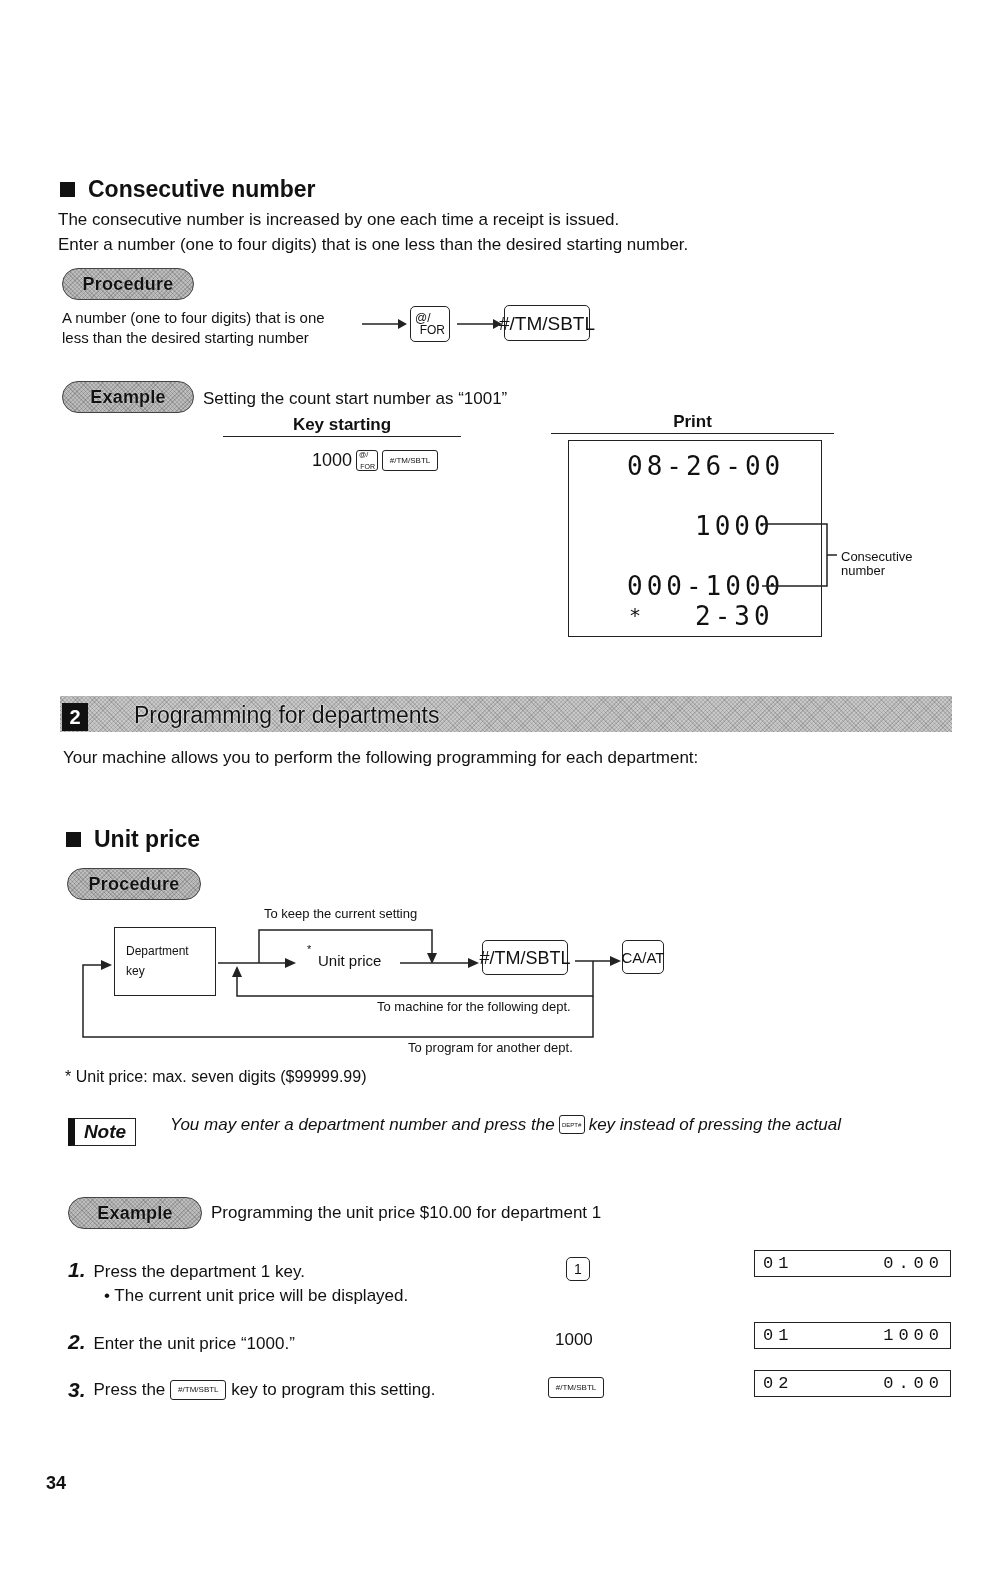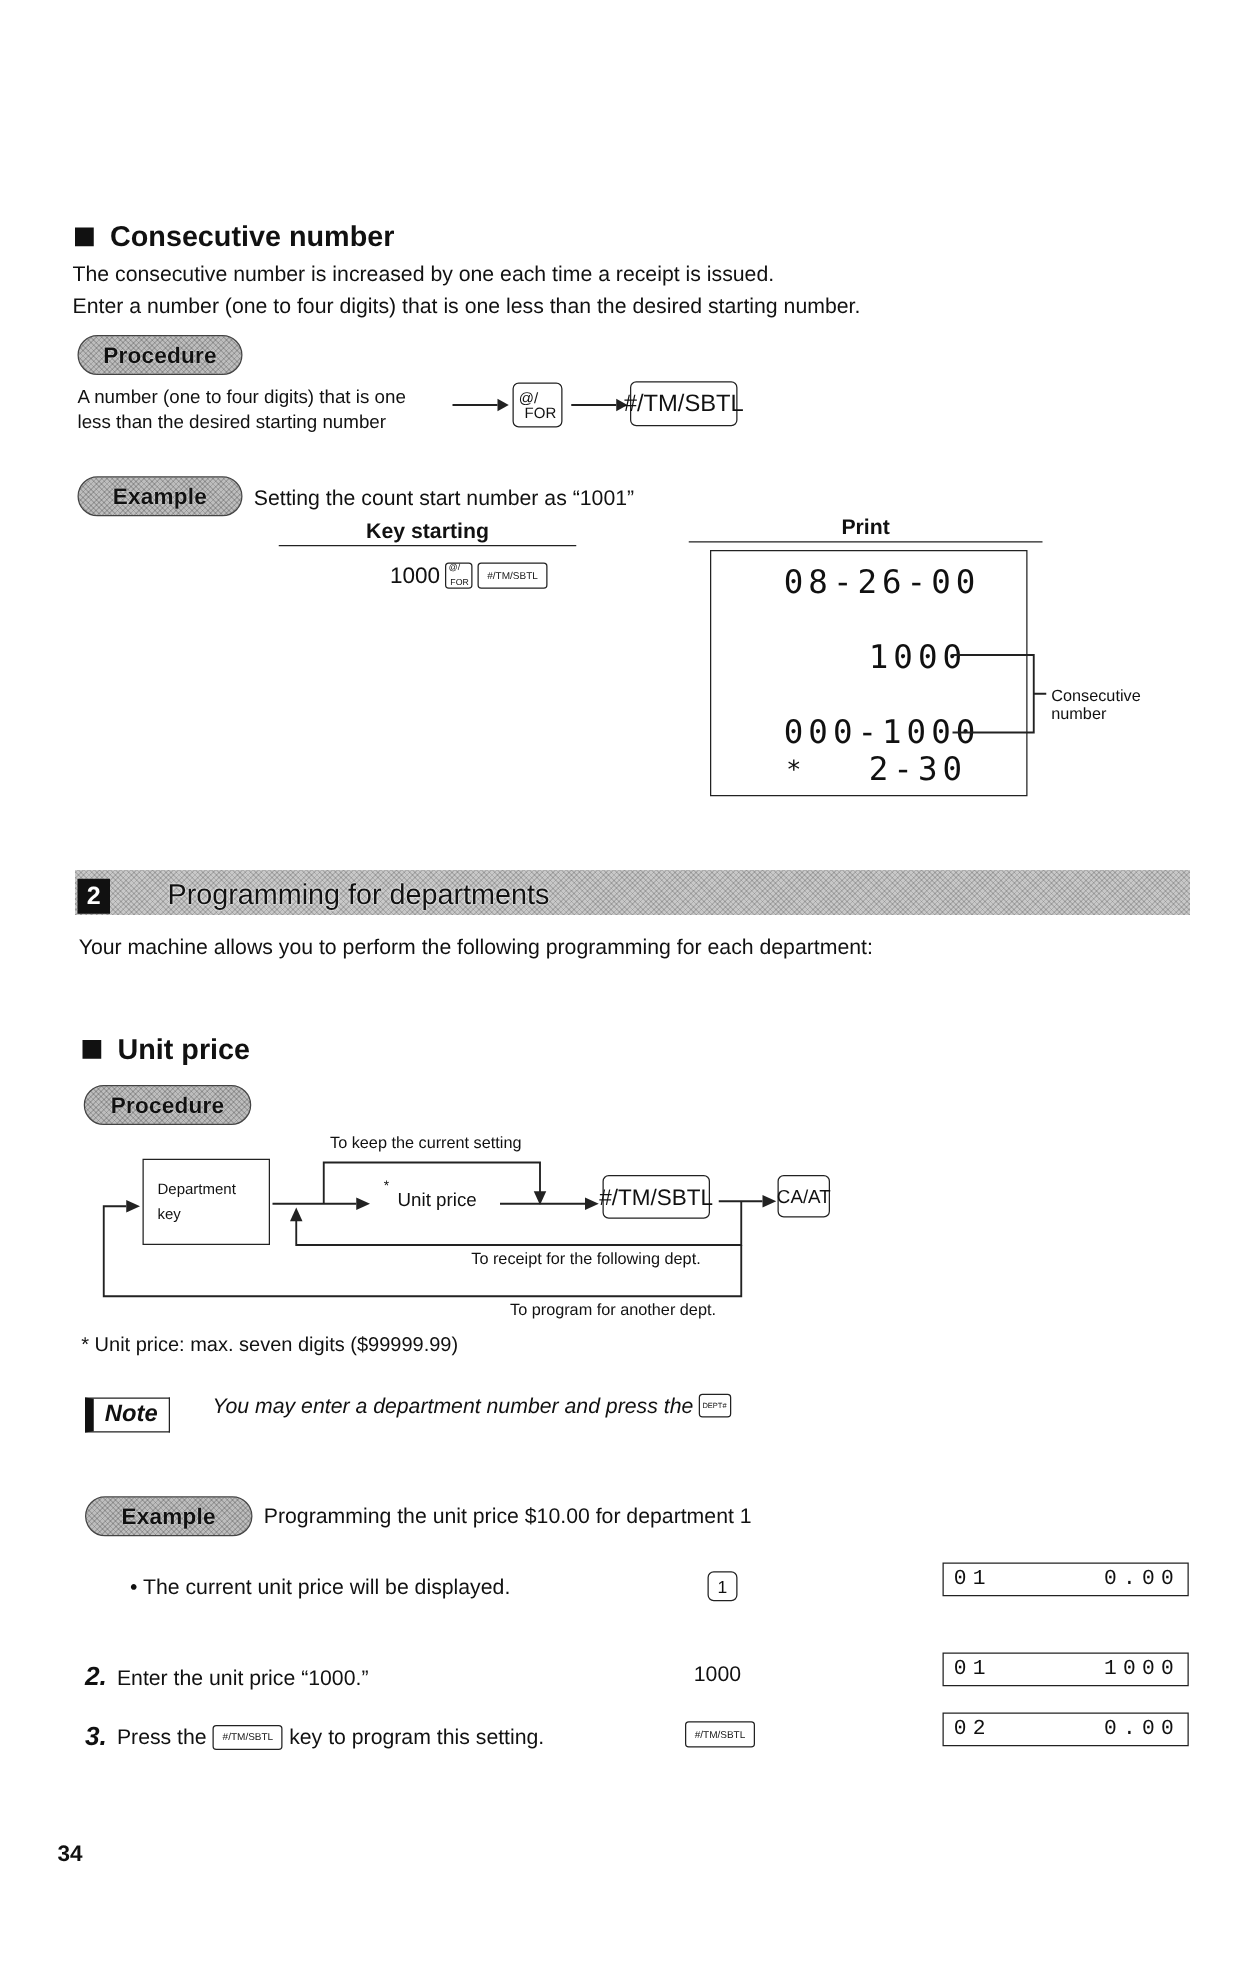--- a/index.html
+++ b/index.html
@@ -156,43 +156,45 @@
   <div>key</div>
 </div>
 <div class="abs" style="left:307px; top:943px; font-size:11px;">*</div>
 <div class="abs" style="left:318px; top:952px; font-size:15px;">Unit price</div>
 <div class="abs key" style="left:482px; top:940px; width:86px; height:35px; font-size:18px;">
   <span>#/TM/SBTL</span>
 </div>
 <div class="abs key" style="left:622px; top:940px; width:42px; height:34px; font-size:15px; padding:0;">
   <span>CA/AT</span>
 </div>
-<div class="abs" style="left:377px; top:999px; font-size:13px;">To receipt for the following dept.</div>
+<div class="abs" style="left:377px; top:999px; font-size:13px;">To machine for the following dept.</div>
 <div class="abs" style="left:408px; top:1040px; font-size:13px;">To program for another dept.</div>
 
 <div class="abs" style="left:65px; top:1068px; font-size:16px;">* Unit price: max. seven digits ($99999.99)</div>
 
 <div class="note-box">
   <span>Note</span>
 </div>
 <div class="abs italic" style="left:170px; top:1112px; font-size:17px; line-height:25px; width:740px;">
   <div style="display:flex; align-items:center; gap:4px;">
     <span>You may enter a department number and press the</span>
     <span class="key key-sm" style="height:19px; width:26px; font-style:normal; font-size:6px; padding:0;">
       <span>DEPT#</span>
     </span>
+    <span>key instead of pressing the actual</span>
   </div>
 </div>
 
 <div class="pill" style="left:68px; top:1197px; width:132px;">
   <span>Example</span>
 </div>
 <div class="abs body-text" style="left:211px; top:1200px;">Programming the unit price $10.00 for department 1</div>
 
 <div class="abs" style="left:68px; top:1258px; font-size:17px; line-height:24px;">
+  <div><span class="step-num">1.</span><span>Press the department 1 key.</span></div>
   <div style="padding-left:36px;">• The current unit price will be displayed.</div>
 </div>
 <div class="abs key" style="left:566px; top:1257px; width:24px; height:24px; font-size:14px; padding:0;">
   <span>1</span>
 </div>
 <div class="display" style="left:754px; top:1250px; width:197px;">
   <span>01</span>
   <span>0.00</span>
 </div>
 

